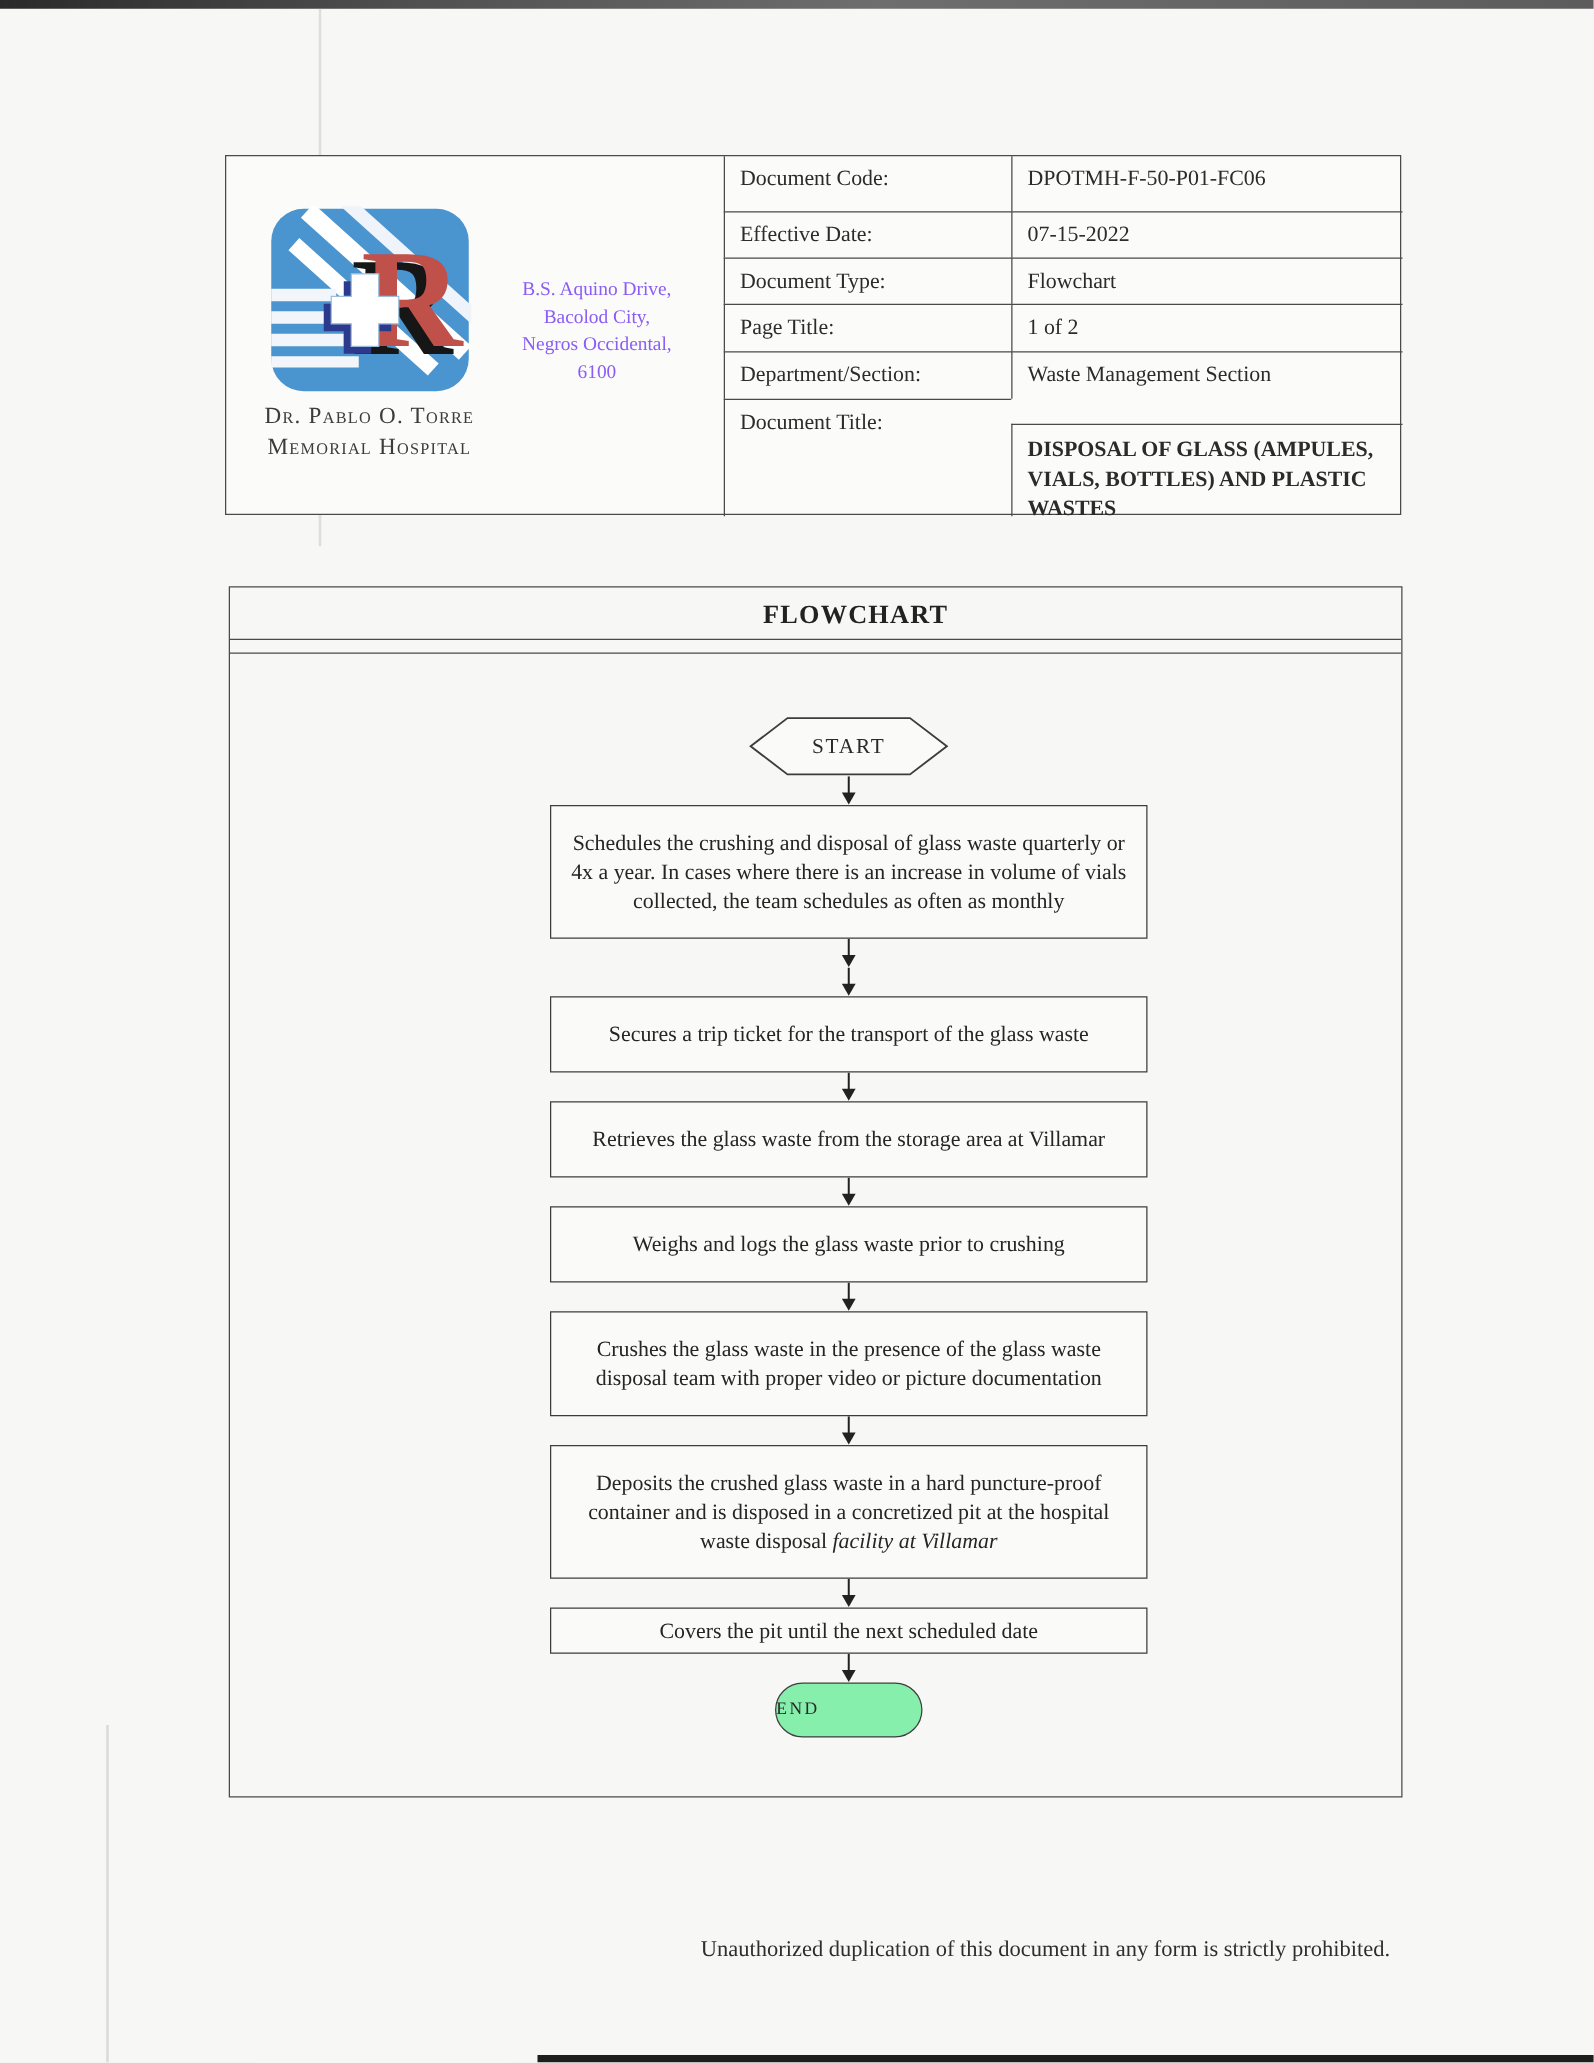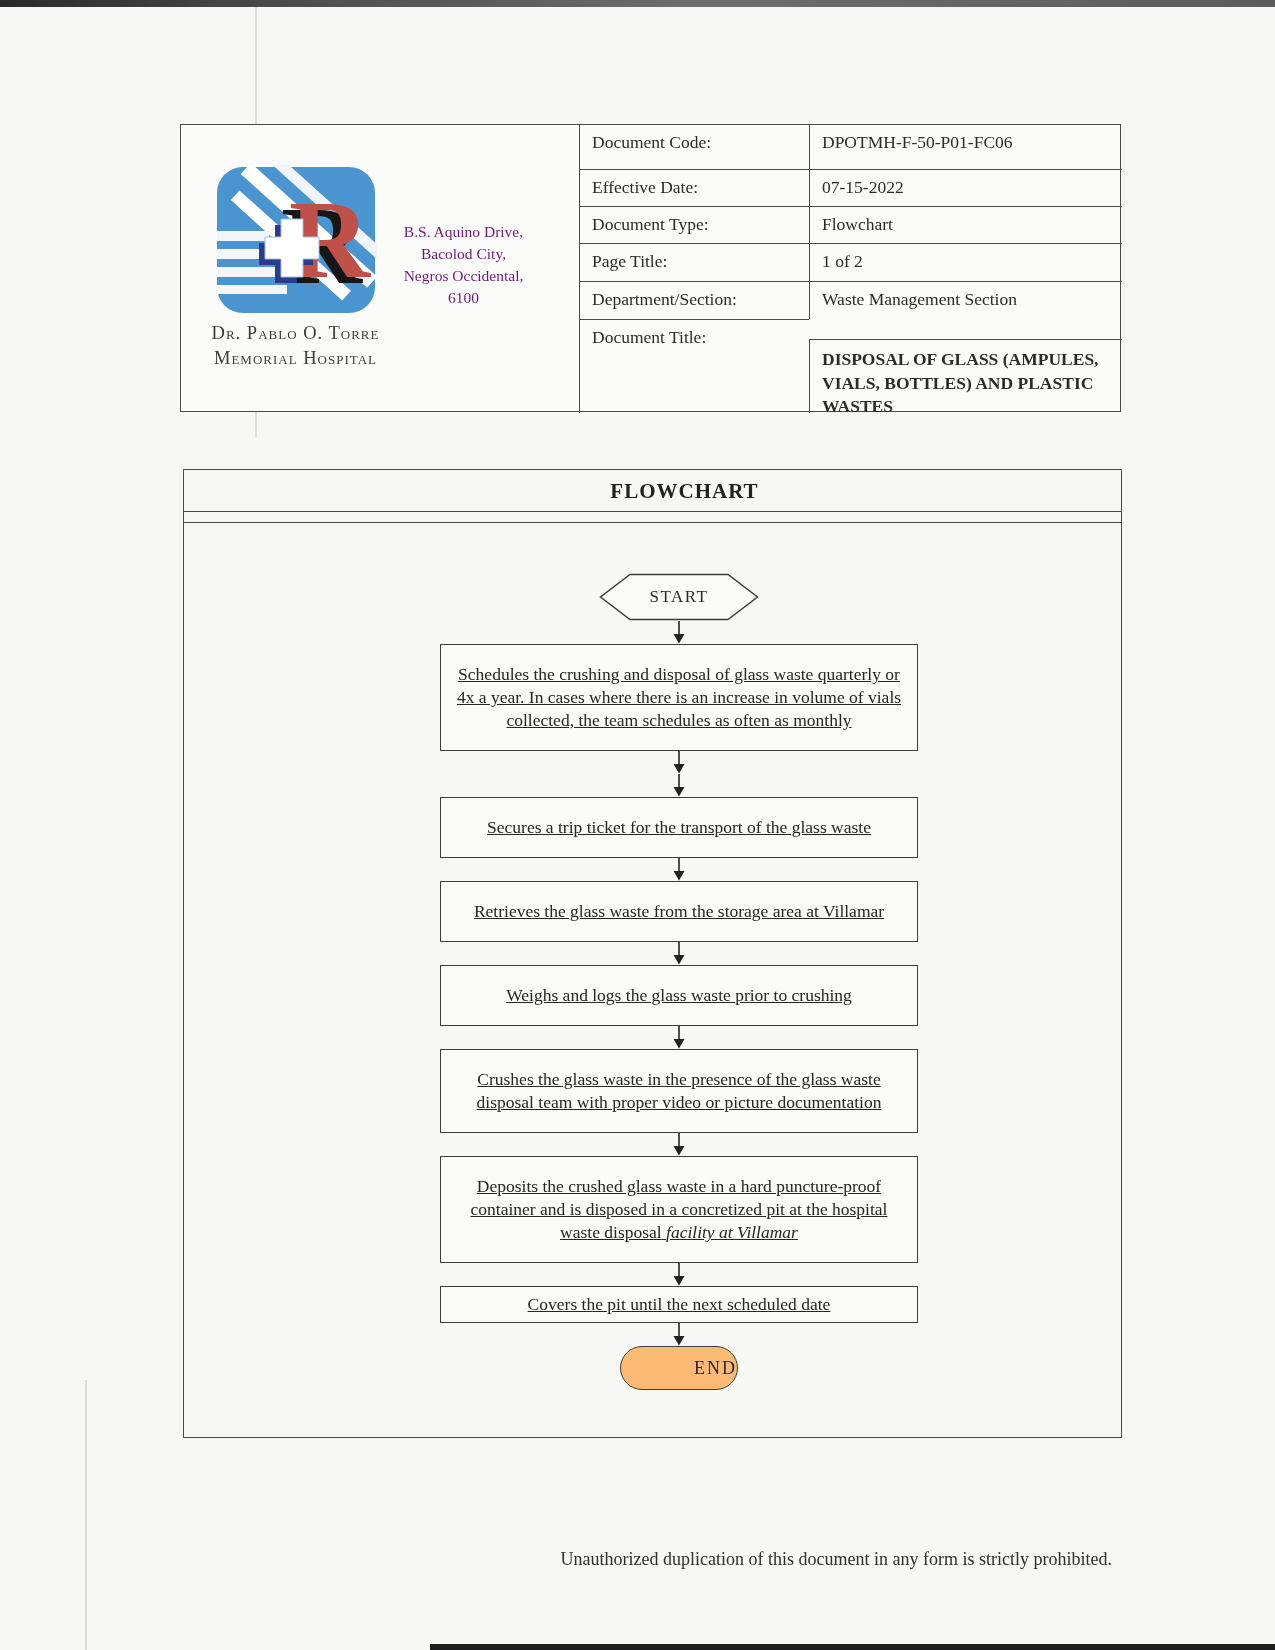--- a/index.html
+++ b/index.html
@@ -36,22 +36,22 @@
   .ht-label{}
   .ht-value{}
   .ht-value.title-value{font-weight:bold;line-height:23.5px;padding-top:8px;margin-top:20px;}
   .logo-cell{
     grid-column:1;grid-row:1 / 7;border:none;position:relative;
   }
   .brand{position:absolute;left:22px;top:40px;width:185px;text-align:center;}
   .brand svg{display:block;margin:0 auto;}
   .brand-name{margin-top:6px;font-variant:small-caps;font-size:18.5px;line-height:25px;
     color:#3c3c3c;letter-spacing:1px;}
-  .address{position:absolute;left:200px;top:96px;width:165px;text-align:center;
-    font-size:15.5px;line-height:22px;color:#701a75;}
+  .address{position:absolute;left:214px;top:96px;width:165px;text-align:center;
+    font-size:15.5px;line-height:22px;color:#8b5cf6;}
 
   
   .flowchart-box{
     position:absolute;left:183px;top:469px;width:939px;height:969px;
     border:1.5px solid #4a4a4a;box-sizing:border-box;background:transparent;
   }
   .fc-title{
     height:42px;line-height:42px;text-align:center;padding-left:64px;
     font-size:21px;font-weight:bold;letter-spacing:1px;color:#222;
     border-bottom:1.5px solid #4a4a4a;box-sizing:border-box;
@@ -66,27 +66,27 @@
   .shape-hex .shape-label{
     position:absolute;inset:0;display:flex;align-items:center;justify-content:center;
     font-size:17px;letter-spacing:1.5px;color:#2a2a2a;
   }
   .flow-arrow{height:23px;display:block;}
   .step-box{
     width:478px;box-sizing:border-box;border:1.5px solid #3d3d3d;
     padding:5px 12px;text-align:center;font-size:17.5px;line-height:23px;color:#252525;
     background:#fafaf8;display:flex;flex-direction:column;justify-content:center;
   }
-  .step-box .inner{display:block;text-decoration:underline;}
+  .step-box .inner{display:block;}
   .step-italic{font-style:italic;}
   .b4{min-height:107px;} .b3{min-height:84px;} .b2{min-height:61px;} .b1{min-height:37px;}
   .shape-end{
     width:118px;height:44px;box-sizing:border-box;border:1.5px solid #3d3d3d;border-radius:22px;
-    display:flex;align-items:center;justify-content:flex-end;font-size:18px;letter-spacing:2px;
-    color:#2a2a2a;background:#fdba74;
+    display:flex;align-items:center;justify-content:flex-start;font-size:14px;letter-spacing:2px;
+    color:#2a2a2a;background:#86efac;
   }
 
   
   .footer-note{
     position:absolute;top:1549px;left:0;width:1112px;text-align:right;
     font-size:18px;color:#2e2e2e;
   }
 </style>
 </head>
 <body>

